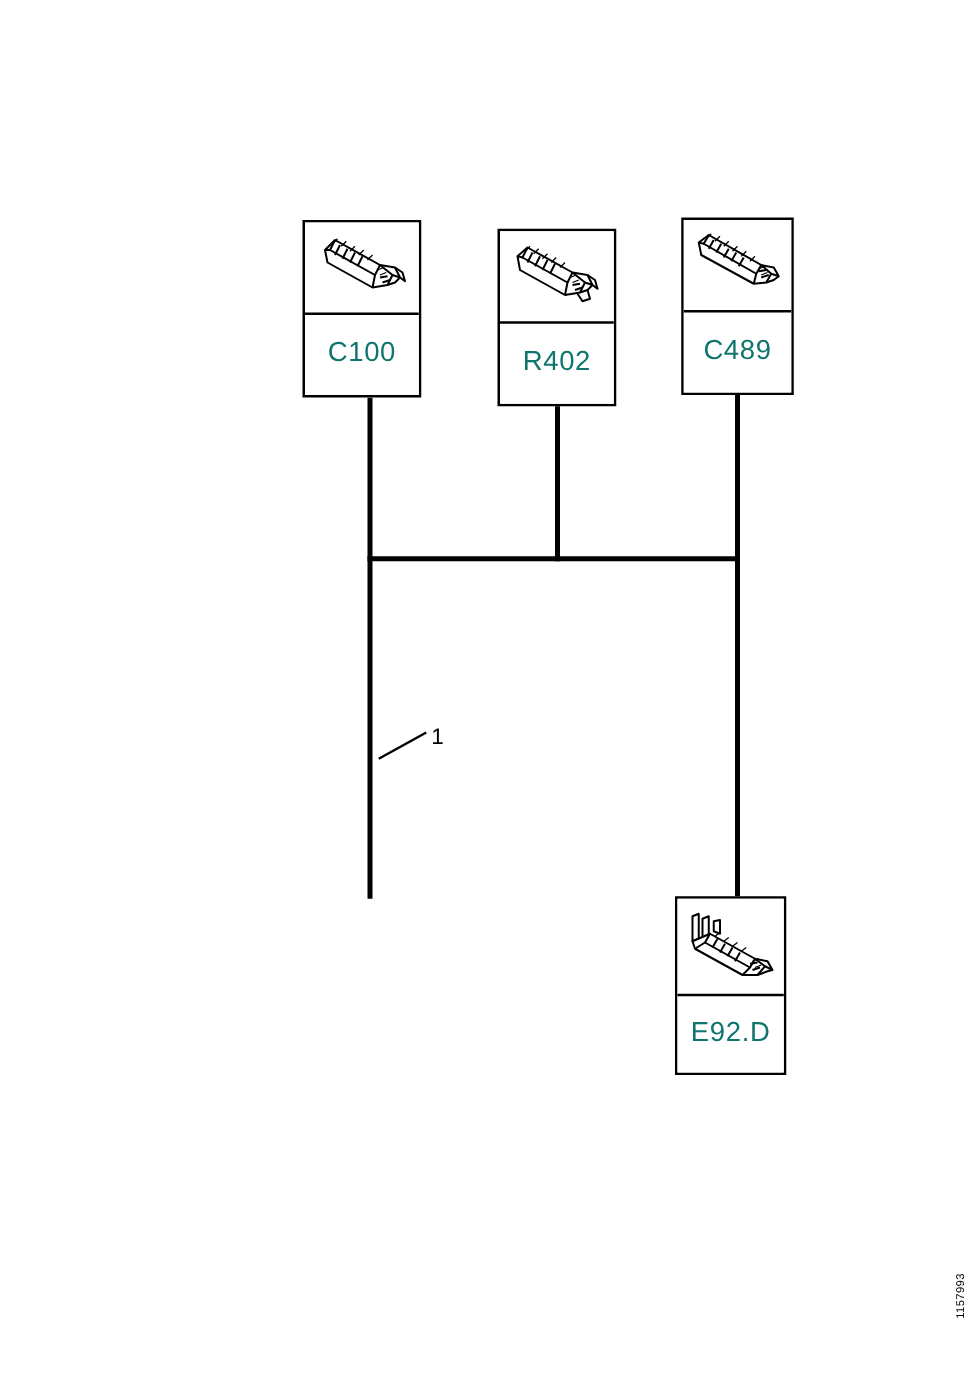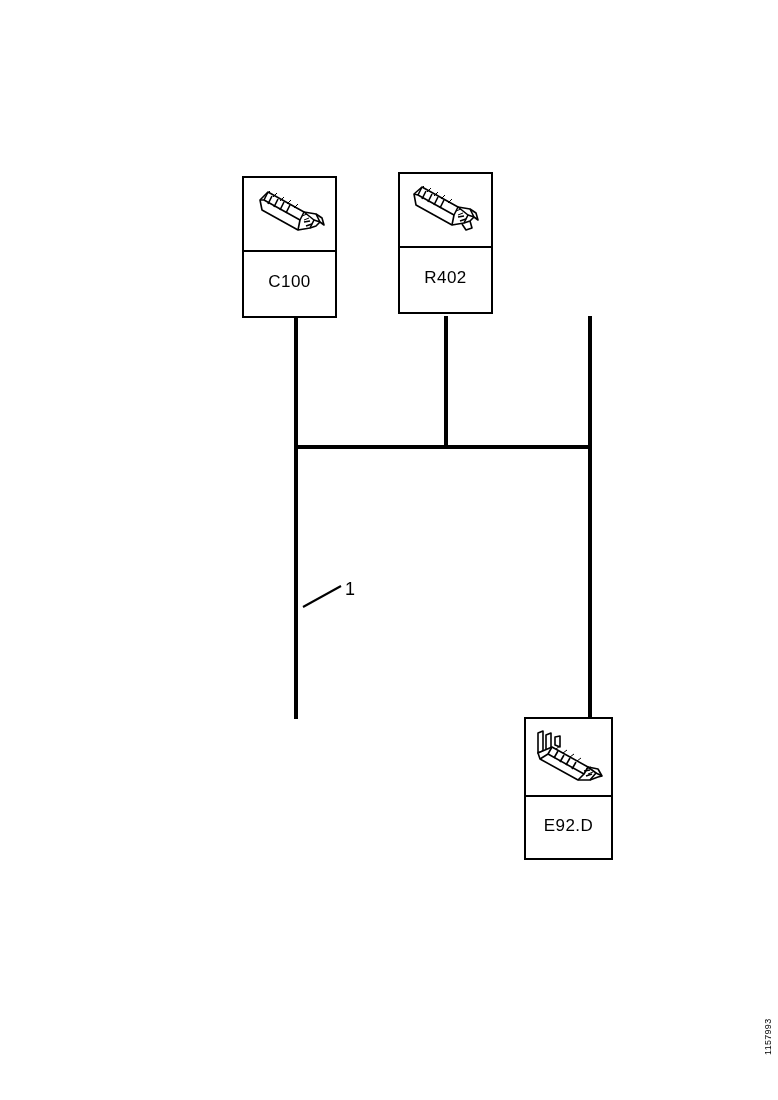--- a/index.html
+++ b/index.html
@@ -46,23 +46,23 @@
     position: absolute;
     left: 0;
     top: 0;
   }
   .node-label {
     flex: 1 1 auto;
     display: flex;
     align-items: center;
     justify-content: center;
     font-family: "Liberation Sans", sans-serif;
-    font-size: 17px;
+    font-size: 22px;
     letter-spacing: 0.5px;
-    color: #000000;
+    color: #0f766e;
     background: #ffffff;
     padding-bottom: 4px;
   }
   .callout-number {
     position: absolute;
     font-family: "Liberation Sans", sans-serif;
     font-size: 18px;
     color: #000000;
     line-height: 1;
   }
@@ -112,21 +112,21 @@
         </g>
         <g stroke="#000000" stroke-width="1" fill="none">
           <path d="M22 17 L26 13 M29 19 L33 15 M36 23 L40 19 M43 26 L47 22 M50 30 L54 26"></path>
           <path d="M58 38 L63 36 M60 42 L65 40"></path>
         </g>
       </svg>
     </div>
     <div class="node-label">C100</div>
   </div>
 
-  <div class="node-box" style="left:398px; top:172px; width:95px; height:142px;">
+  <div class="node-box" style="left:398px; top:183px; width:95px; height:142px;">
     <div class="node-image" style="height:72px;">
       <svg width="95" height="70" viewBox="0 0 95 70" xmlns="http://www.w3.org/2000/svg">
         <g stroke="#000000" stroke-width="1.6" fill="none" stroke-linejoin="round">
           <path d="M14 20 L22 13 L58 33 L68 41 L64 49 L52 51 L16 31 Z" fill="#ffffff"></path>
           <path d="M22 13 L18 21 L14 20"></path>
           <path d="M18 21 L54 41 L52 51"></path>
           <path d="M54 41 L58 33"></path>
           <path d="M26 17 L22 25 M32 20 L28 28 M38 23 L34 31 M44 26 L40 34"></path>
           <path d="M58 33 L70 35 L74 43 L68 41"></path>
           <path d="M64 49 L70 47 L74 43"></path>
@@ -136,23 +136,44 @@
         </g>
         <g stroke="#000000" stroke-width="1" fill="none">
           <path d="M20 16 L24 12 M27 18 L31 14 M34 22 L38 18 M41 25 L45 21 M48 29 L52 25"></path>
           <path d="M56 37 L61 35 M58 41 L63 39"></path>
         </g>
       </svg>
     </div>
     <div class="node-label">R402</div>
   </div>
 
-
-
-  <div class="node-box" style="left:524px; top:717px; width:89px; height:143px;">
+  <div class="node-box" style="left:545px; top:174px; width:90px; height:142px;">
+    <div class="node-image" style="height:72px;">
+      <svg width="90" height="70" viewBox="0 0 90 70" xmlns="http://www.w3.org/2000/svg">
+        <g stroke="#000000" stroke-width="1.6" fill="none" stroke-linejoin="round">
+          <path d="M12 18 L20 12 L62 36 L70 43 L66 50 L56 51 L14 28 Z" fill="#ffffff"></path>
+          <path d="M20 12 L16 19 L12 18"></path>
+          <path d="M16 19 L58 43 L56 51"></path>
+          <path d="M58 43 L62 36"></path>
+          <path d="M24 16 L20 23 M30 19 L26 26 M36 23 L32 30 M42 26 L38 33 M48 30 L44 37"></path>
+          <path d="M62 36 L72 38 L76 45 L70 43"></path>
+          <path d="M66 50 L72 48 L76 45"></path>
+          <path d="M60 41 L66 40 M62 46 L68 44"></path>
+        </g>
+        <g stroke="#000000" stroke-width="1" fill="none">
+          <path d="M18 15 L22 11 M25 17 L29 13 M32 21 L36 17 M39 25 L43 21 M46 29 L50 25 M53 33 L57 29"></path>
+          <path d="M60 39 L65 37 M62 44 L67 42"></path>
+        </g>
+      </svg>
+    </div>
+    <div class="node-label">C489</div>
+  </div>
+
+
+  <div class="node-box" style="left:540px; top:717px; width:89px; height:143px;">
     <div class="node-image" style="height:76px;">
       <svg width="89" height="74" viewBox="0 0 89 74" xmlns="http://www.w3.org/2000/svg">
         <g stroke="#000000" stroke-width="1.6" fill="none" stroke-linejoin="round">
 
           <path d="M12 34 L12 14 L17 12 L17 32 Z" fill="#ffffff"></path>
           <path d="M20 38 L20 16 L25 14 L25 36 Z" fill="#ffffff"></path>
           <path d="M29 26 L29 18 L34 17 L34 28 Z" fill="#ffffff"></path>
 
           <path d="M12 34 L26 28 L62 48 L70 54 L64 61 L52 61 L14 40 Z" fill="#ffffff"></path>
           <path d="M26 28 L22 35 L14 40"></path>

